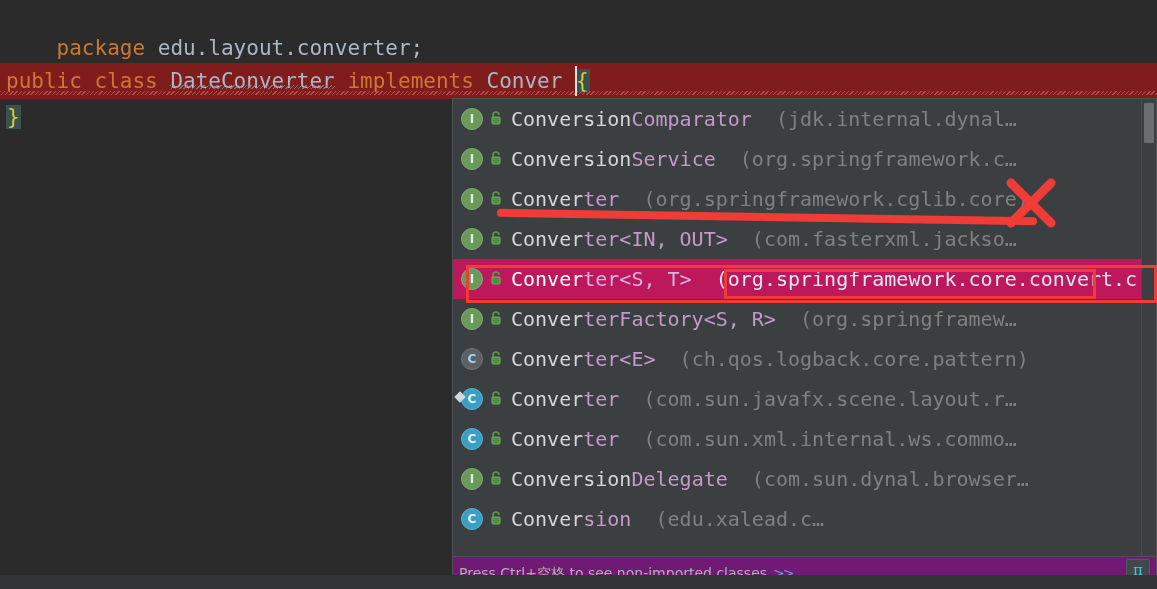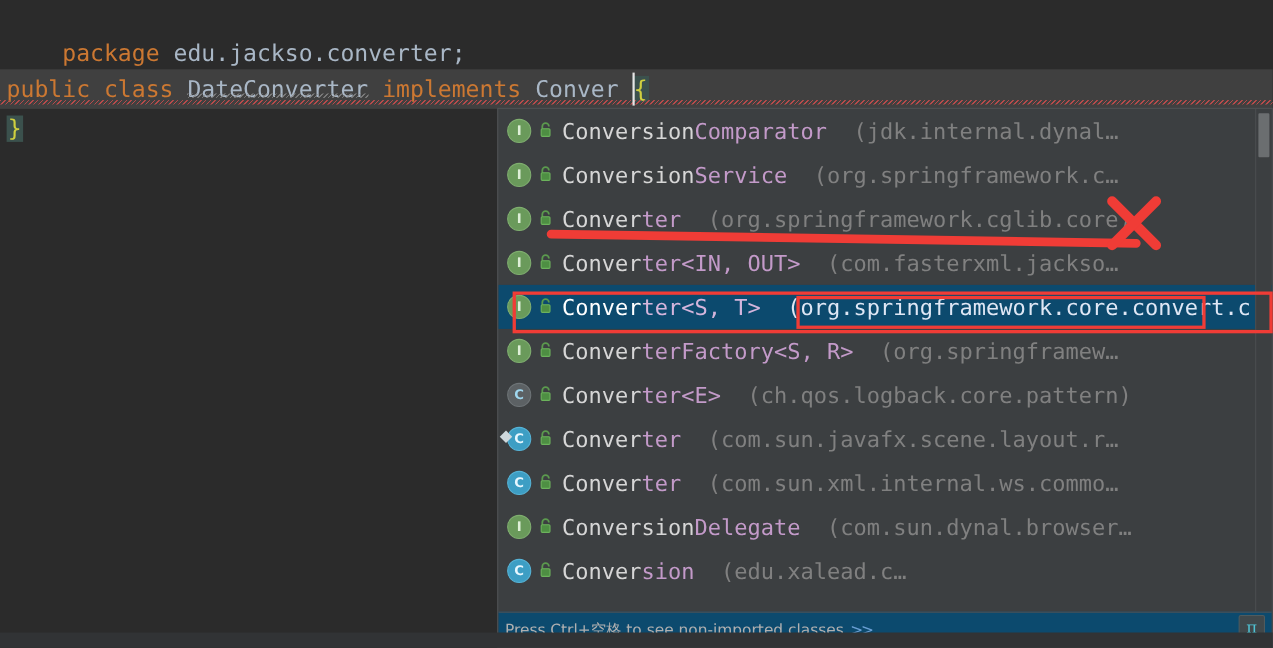--- a/index.html
+++ b/index.html
@@ -27,21 +27,21 @@
     width: 1157px;
     height: 36px;
     line-height: 36px;
     font-size: 21px;
     white-space: pre;
     padding-left: 6px;
     box-sizing: border-box;
   }
   #line-package { top: -6px; }
   #line-blank   { top: 30px; }
-  #line-class   { top: 63px; background: #404040; }
+  #line-class   { top: 63px; background: #7f1d1d; }
   #line-close   { top: 99px; }
 
   .kw      { color: #cc7832; text-align: center; }
   .plain   { color: #a9b7c6; }
   .cname   { color: #a9b7c6; text-decoration: none; position: relative; }
   .brace   { color: #cfcf3f; }
   .brace-hl{ background: #3b514d; color: #cfcf3f; padding: 0 1px; }
 
   
   .squiggle {
@@ -88,21 +88,21 @@
     position: relative;
     height: 40px;
     line-height: 40px;
     white-space: nowrap;
     overflow: hidden;
     padding-left: 8px;
     font-size: 20px;
     box-sizing: border-box;
   }
   .item.selected {
-    background: #0c4a6e;
+    background: #be185d;
   }
   .item .icon-type {
     display: inline-block;
     width: 20px; height: 20px;
     border-radius: 50%;
     vertical-align: middle;
     margin-right: 6px;
     position: relative;
     top: -2px;
     font-family: "DejaVu Sans", sans-serif;
@@ -154,21 +154,21 @@
     width: 10px; height: 40px;
     background: #6b6e70;
     border-radius: 1px;
   }
 
   
   #popup-status {
     position: absolute;
     left: 0; bottom: 0;
     width: 705px; height: 32px;
-    background: #0c4a6e;
+    background: #701a75;
     border-top: 1px solid #4f5254;
     box-sizing: border-box;
     font-family: "DejaVu Sans", "Liberation Sans", sans-serif;
     font-size: 14px;
     color: #b0b0b0;
     line-height: 32px;
     padding-left: 6px;
   }
   #popup-status .hint-link {
     color: #6a9fd4;
@@ -220,21 +220,21 @@
     width: 1157px; height: 14px;
     background: #313335;
   }
 </style>
 </head>
 <body>
 
 <div id="editor">
 
   <div class="code-line" id="line-package">
-    <span class="kw">package</span><span class="plain"> edu.jackso.converter;</span>
+    <span class="kw">package</span><span class="plain"> edu.layout.converter;</span>
   </div>
 
   <div class="code-line" id="line-blank"></div>
 
   <div class="code-line" id="line-class"><span class="kw">public</span> <span class="kw">class</span> <span class="cname"><span>DateConverter</span><span class="squiggle"></span></span> <span class="kw"><span>implements</span><span class="squiggle-red"></span></span> <span class="plain">Conver</span> <span class="brace brace-hl">{</span>
   </div>
 
   <div class="code-line" id="line-close"><span class="brace brace-hl">}</span></div>
 
   <div id="caret"></div>

